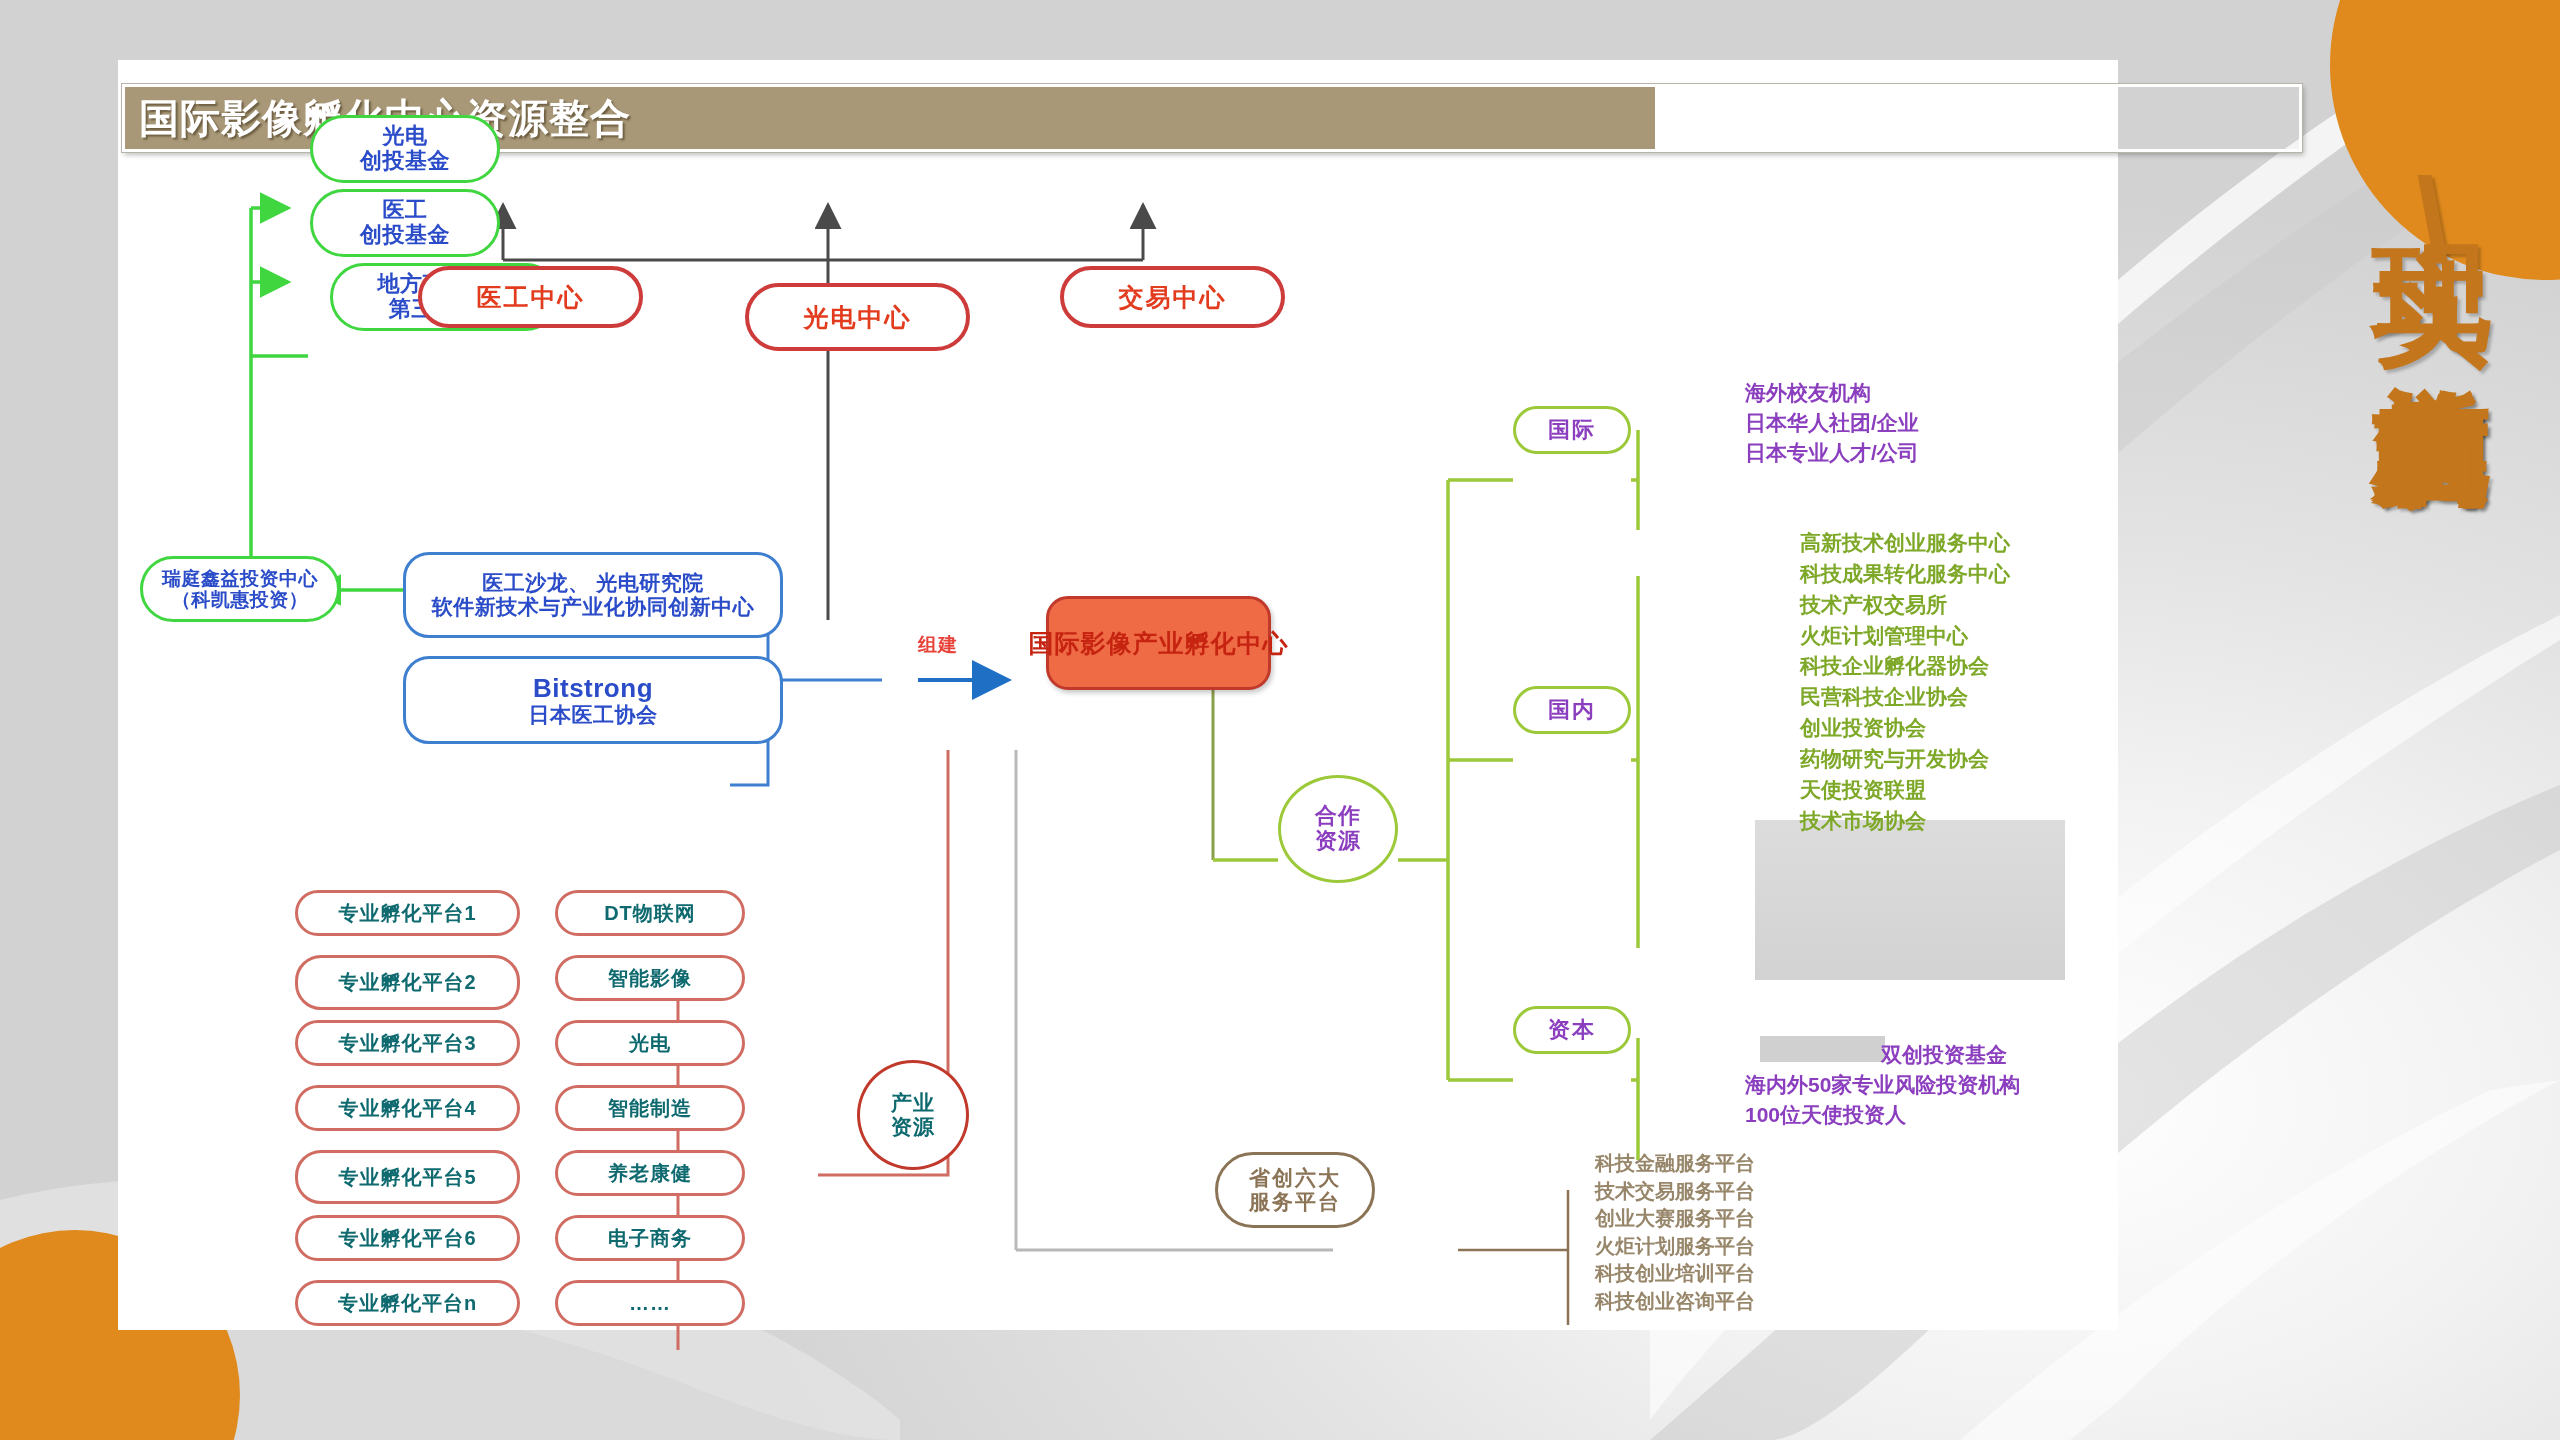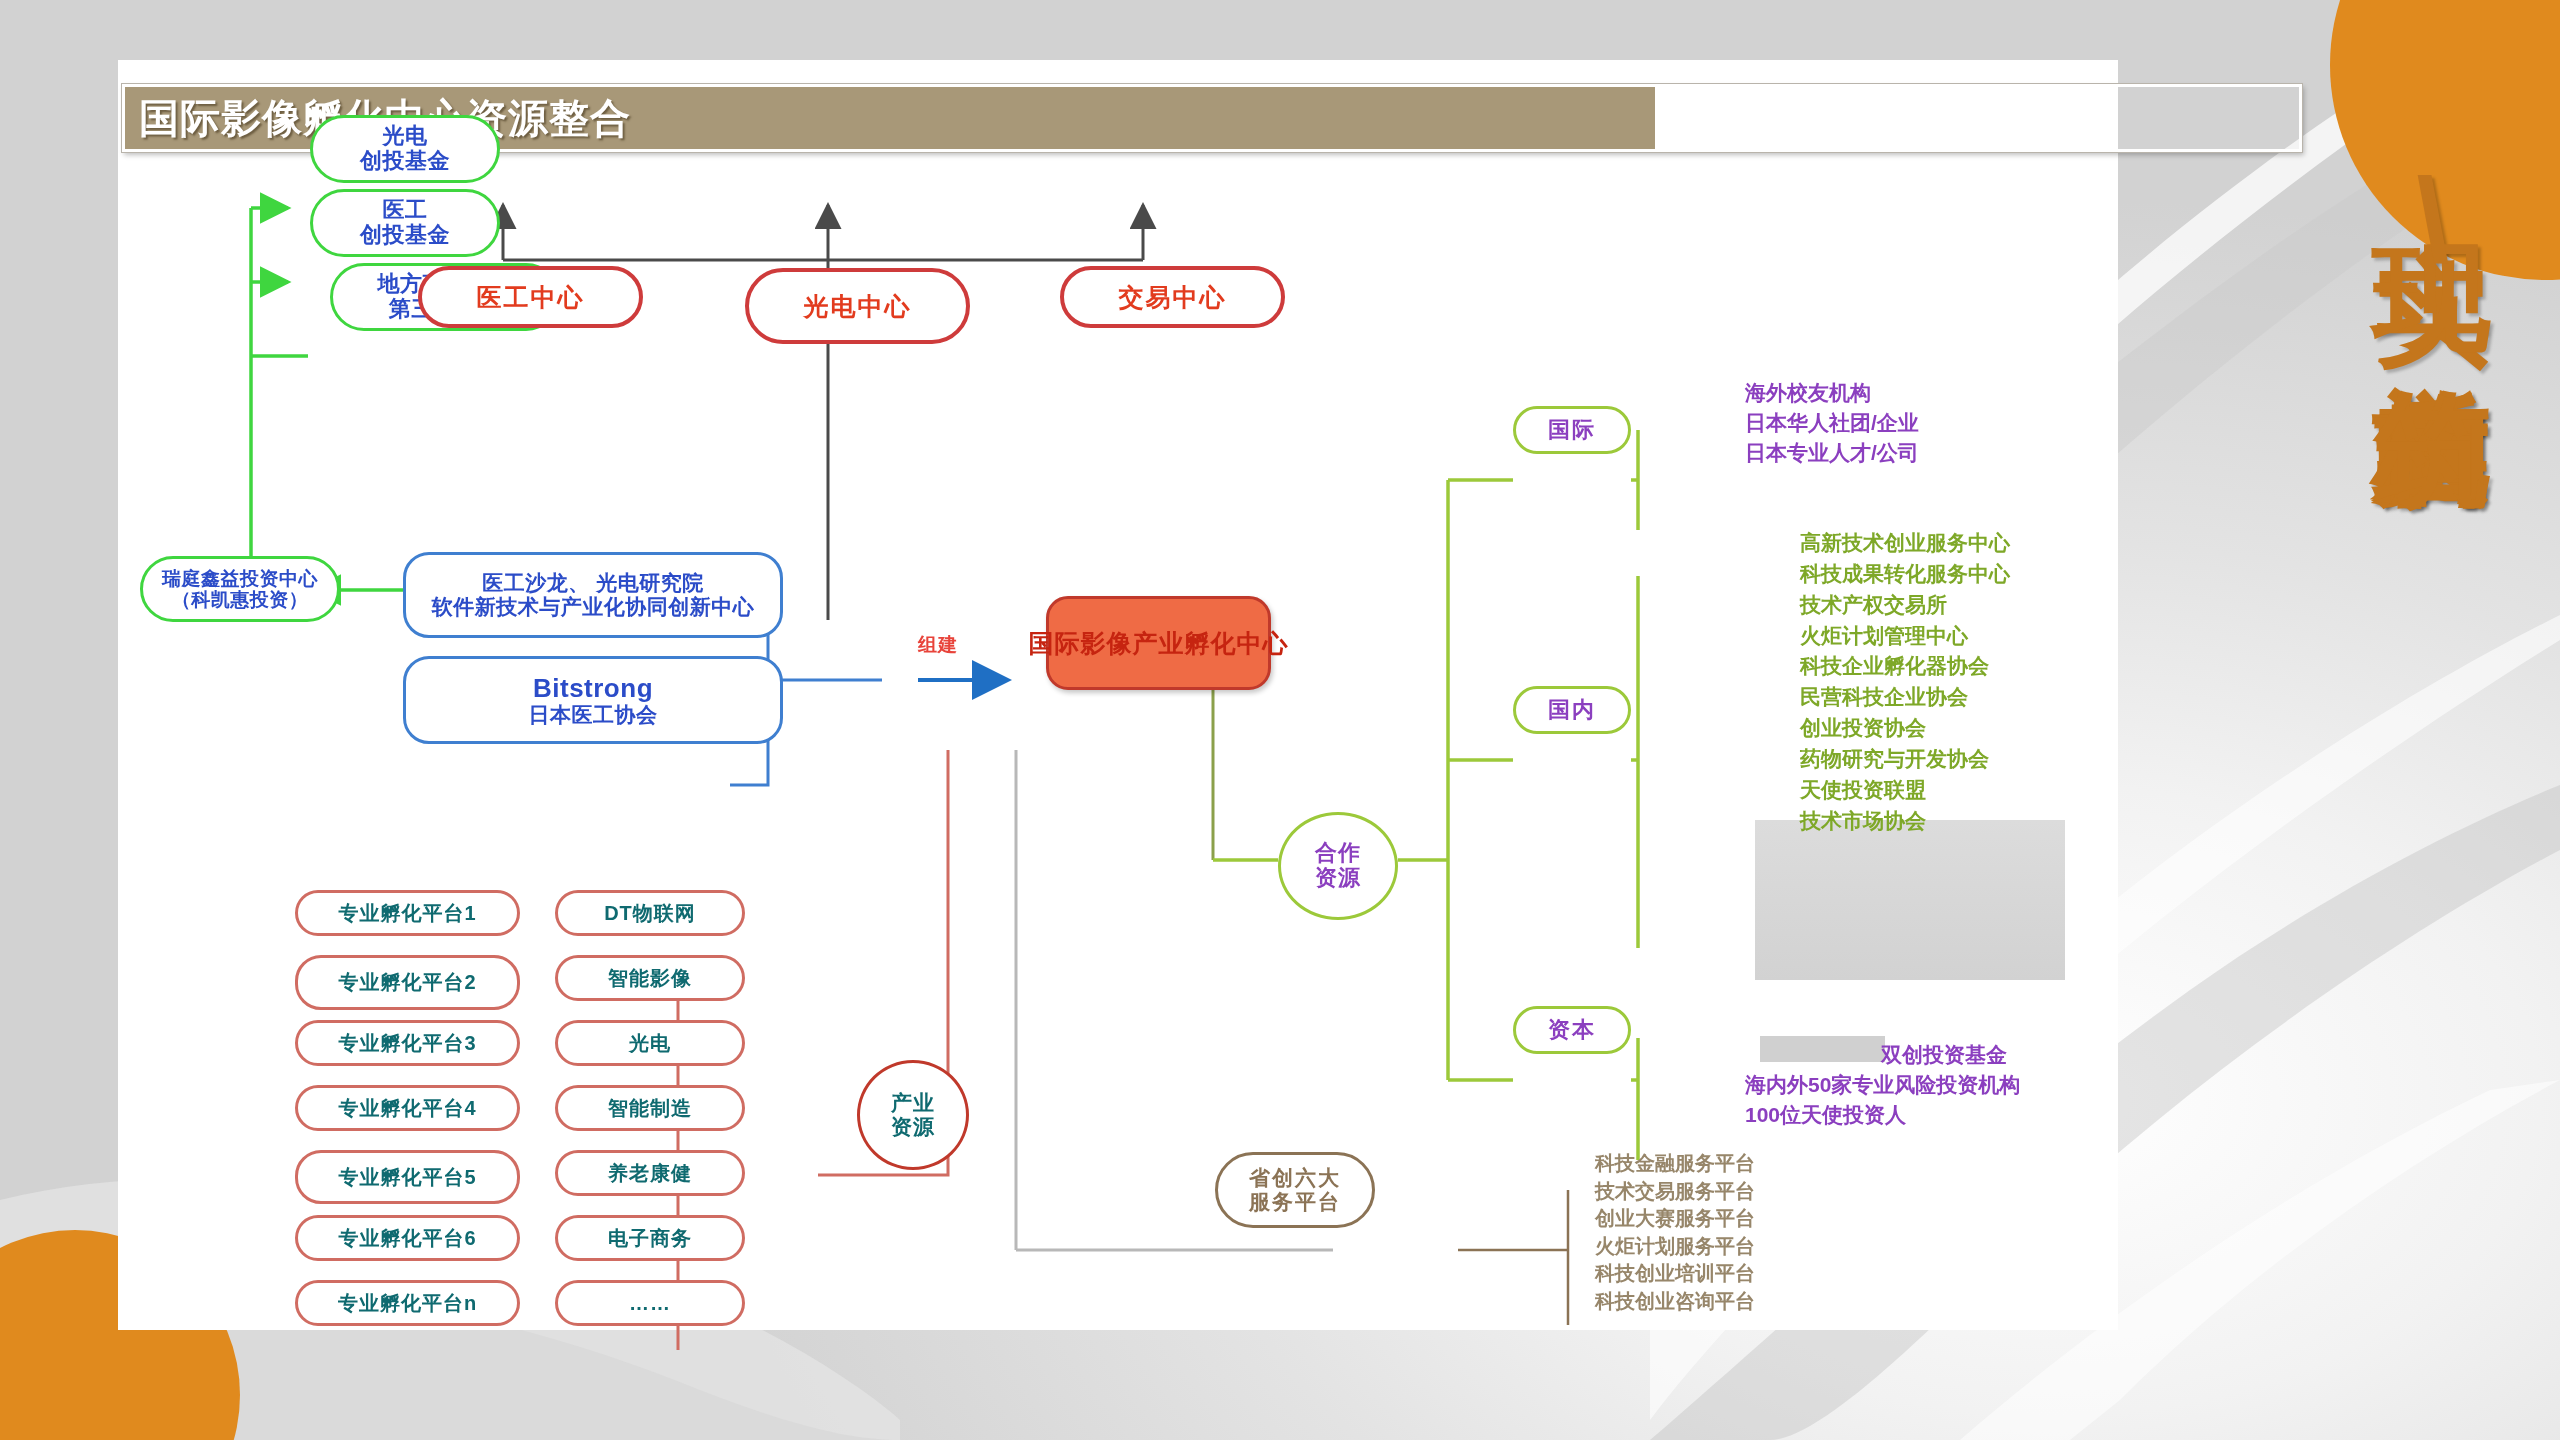--- a/index.html
+++ b/index.html
@@ -284,33 +284,33 @@
 </div>
 <div class="node node-blue" style="left:403px; top:656px; width:380px; height:88px;">
   <span class="l" style="font-size:26px;">Bitstrong</span>
   <span class="l">日本医工协会</span>
 </div>
 <div id="label-organize">组建</div>
 
 <div class="node node-red" style="left:418px; top:266px; width:225px; height:62px;">
   <span class="l">医工中心</span>
 </div>
-<div class="node node-red" style="left:745px; top:268px; width:225px; height:76px;">
+<div class="node node-red" style="left:745px; top:283px; width:225px; height:68px;">
   <span class="l">光电中心</span>
 </div>
 <div class="node node-red" style="left:1060px; top:266px; width:225px; height:62px;">
   <span class="l">交易中心</span>
 </div>
 
 <div class="node" id="node-center" style="left:1046px; top:596px; width:225px; height:94px;">
   <span class="l">国际影像产业</span>
   <span class="l">孵化中心</span>
 </div>
 
-<div class="node node-lgreen-circle" style="left:1278px; top:812px; width:120px; height:108px; flex-direction:column;">
+<div class="node node-lgreen-circle" style="left:1278px; top:775px; width:120px; height:108px; flex-direction:column;">
   <span class="l">合作</span>
   <span class="l">资源</span>
 </div>
 
 <div class="node node-lgreen-pill" style="left:1513px; top:406px; width:118px; height:48px;">
   <span class="l">国际</span>
 </div>
 <div class="node node-lgreen-pill" style="left:1513px; top:686px; width:118px; height:48px;">
   <span class="l">国内</span>
 </div>

